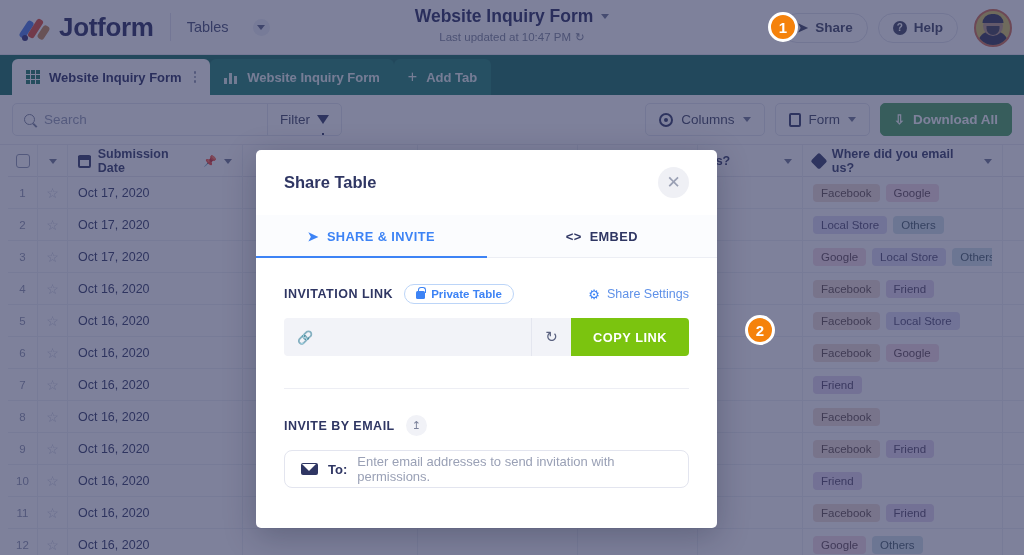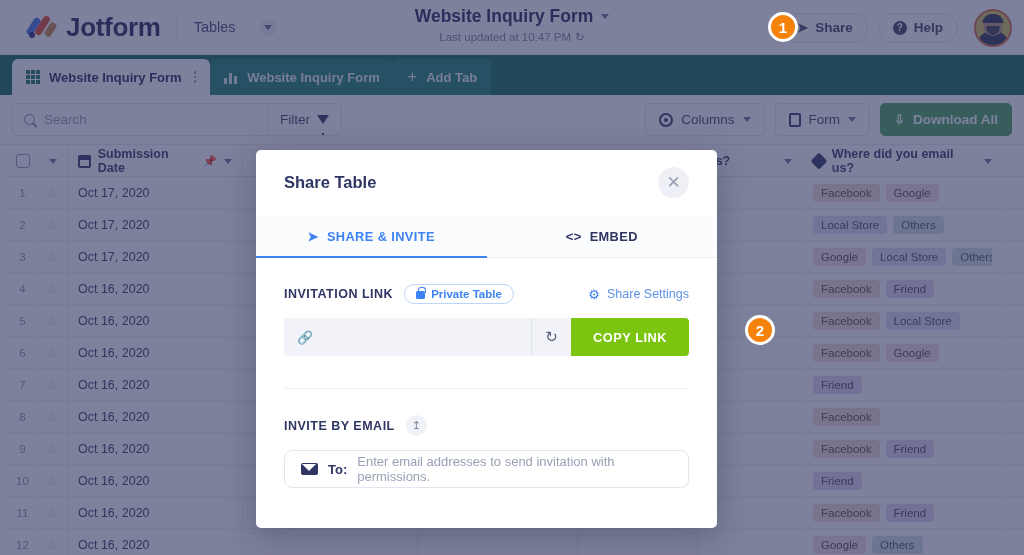--- a/index.html
+++ b/index.html
@@ -19,21 +19,21 @@
   
   .dim-layer { position: absolute; inset: 0; }
 
   
   .topbar {
     position: absolute; top: 0; left: 0; width: 1024px; height: 55px;
     background: #fff;
     display: flex; align-items: center;
     border-bottom: 1px solid #e8e8ef;
   }
-  .brand { display: flex; align-items: center; padding-left: 28px; gap: 10px; }
+  .brand { display: flex; align-items: flex-end; padding-left: 21px; gap: 10px; }
   .jf-logo { width: 28px; height: 26px; position: relative; }
   .jf-logo i { position: absolute; display: block; border-radius: 3px; }
   .jf-b1 { width: 7px; height: 19px; background: #4573e3; transform: rotate(33deg); left: 2px; top: 3px; }
   .jf-b2 { width: 7px; height: 21px; background: #e0462f; transform: rotate(33deg); left: 11px; top: 1px; }
   .jf-b3 { width: 7px; height: 15px; background: #c4834a; transform: rotate(33deg); left: 19px; top: 8px; }
   .jf-b4 { width: 6px; height: 6px; background: #2a2b6e; left: 1px; top: 18px; border-radius: 2px; }
   .brand-name { font-size: 26px; font-weight: bold; color: #22275b; letter-spacing: -0.3px; }
   .vdiv { width: 1px; height: 28px; background: #e3e3ee; margin: 0 16px; }
   .tables-menu { display: flex; align-items: center; gap: 24px; font-size: 14.5px; color: #3d4croy; color: #434a72; }
   .chev { width: 0; height: 0; border-left: 4px solid transparent; border-right: 4px solid transparent; border-top: 5px solid currentColor; display: inline-block; }

